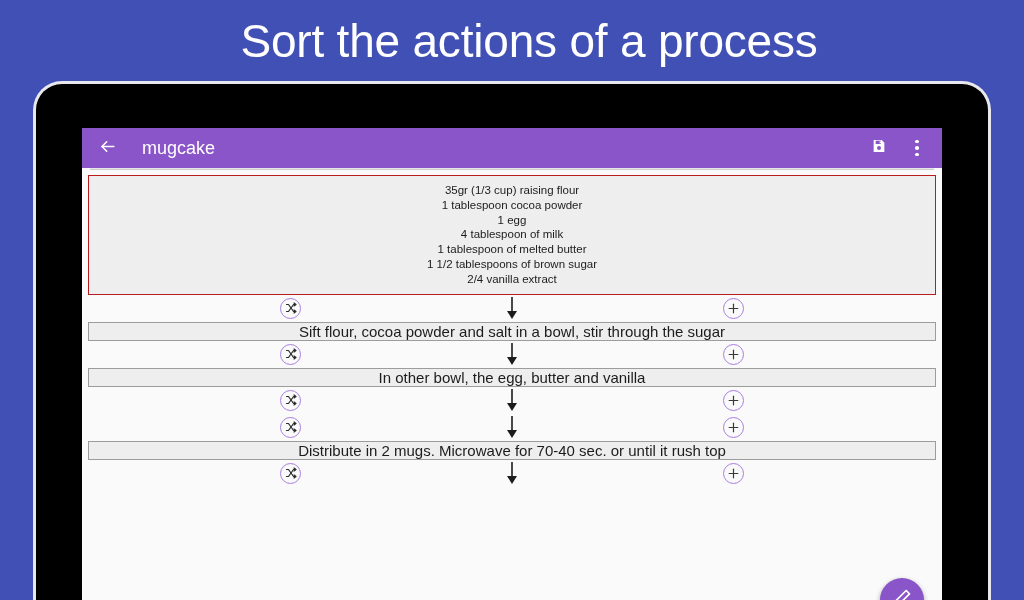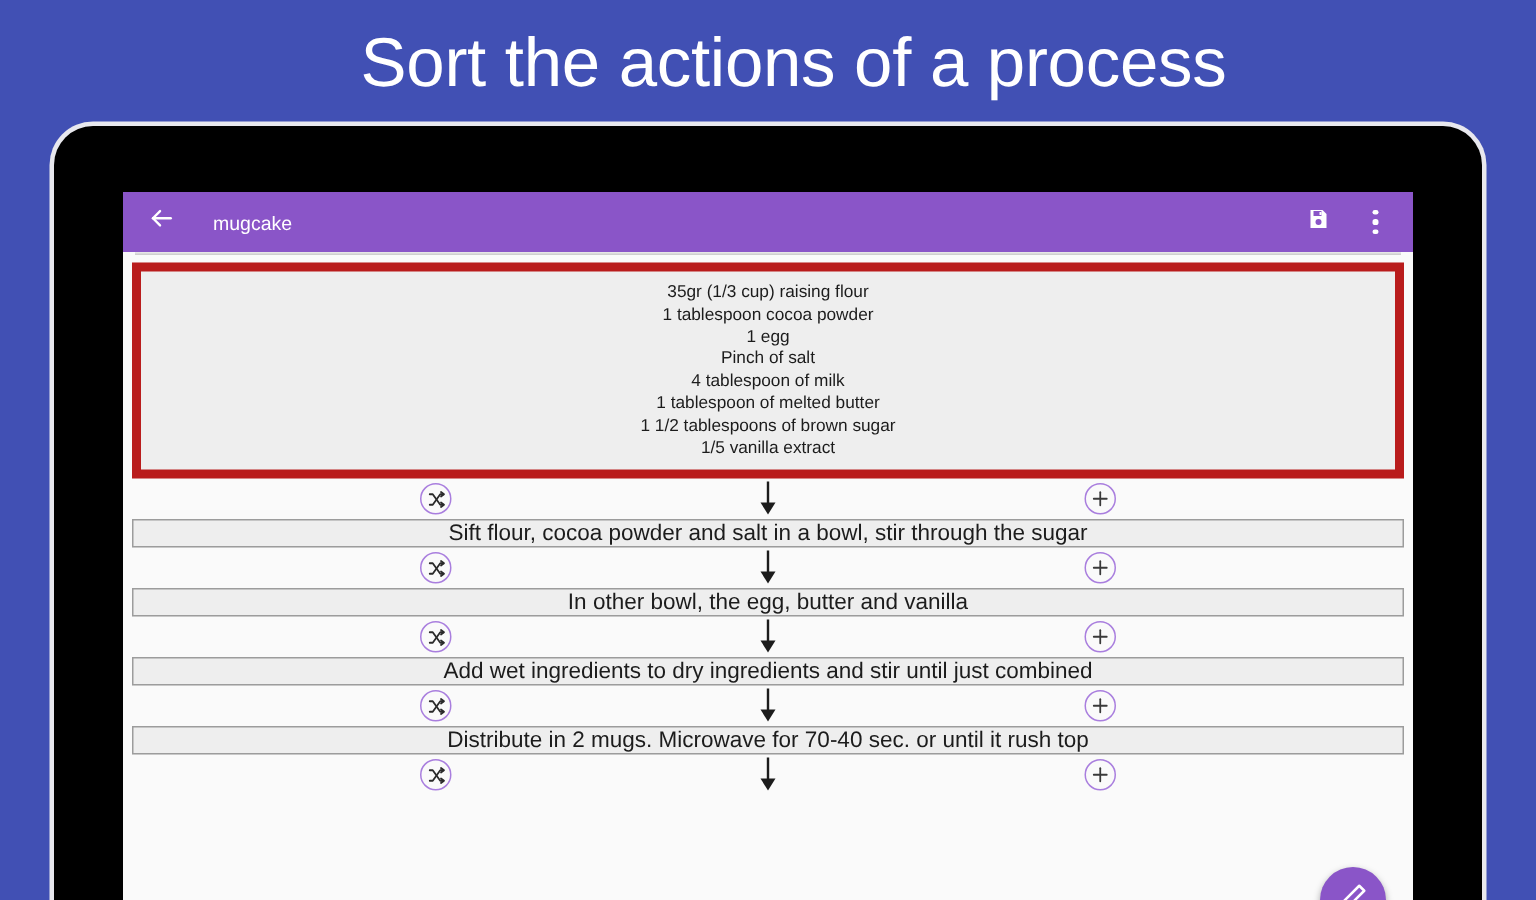--- a/index.html
+++ b/index.html
@@ -44,21 +44,21 @@
   .appbar {
     height: 40px;
     background: #8a55c8;
     display: flex; align-items: center;
     padding: 0 14px 0 12px;
     position: relative;
   }
   .appbar-back { width: 26px; height: 26px; display:flex; align-items:center; justify-content:center; }
   .appbar-title {
     color: #ffffff;
-    font-size: 13px;
+    font-size: 18px;
     margin-left: 22px;
     white-space: nowrap;
   }
   .appbar-actions { margin-left: auto; display: flex; align-items: center; gap: 16px; }
   .icon-btn { width: 22px; height: 22px; display: flex; align-items: center; justify-content: center; }
   .kebab { width: 4px; display:flex; flex-direction: column; align-items:center; gap:3px; }
   .kebab i { display:block; width:3.5px; height:3.5px; border-radius:50%; background:#fff; }
 
   
   .content { padding: 0; background: #fafafa; height: calc(100% - 40px); }
@@ -71,21 +71,21 @@
   }
   .divider {
     height: 2px;
     background: #cfcfcf;
     margin: 0 8px 5px 8px;
     border-top: 1px solid #e6e6e6;
   }
 
   .ingredients {
     margin: 0 6px;
-    border: 6px solid #b91c1c;
+    border: 1px solid #b91c1c;
     background: #eeeeee;
     padding: 7px 18px 7px;
     text-align: center;
   }
   .ingredients div {
     font-size: 11.5px;
     line-height: 14.8px;
     color: #1c1c1c;
   }
 
@@ -168,25 +168,24 @@
     </div>
 
     <div class="content">
 
       <div class="divider"></div>
 
       <div class="ingredients">
         <div>35gr (1/3 cup) raising flour</div>
         <div>1 tablespoon cocoa powder</div>
         <div>1 egg</div>
-        <div>Pinch of salt</div>
         <div>4 tablespoon of milk</div>
         <div>1 tablespoon of melted butter</div>
         <div>1 1/2 tablespoons of brown sugar</div>
-        <div>1/5 vanilla extract</div>
+        <div>2/4 vanilla extract</div>
       </div>
 
       <div class="connector">
         <div class="conn-shuffle">
           <span class="circ">
             <svg width="12" height="12" viewBox="0 0 24 24" fill="none" stroke="#2b2b2b" stroke-width="2.4" stroke-linecap="round" stroke-linejoin="round">
               <path d="M3 5h4l10 14h4"></path>
                 <path d="M3 19h4L17 5h4"></path>
               <polyline points="18,2 22,5 18,8"></polyline>
                 <polyline points="18,16 22,19 18,22"></polyline>
@@ -260,21 +259,20 @@
         <div class="conn-plus">
           <span class="circ">
             <svg width="13" height="13" viewBox="0 0 24 24" stroke="#3a3a3a" stroke-width="2.2" stroke-linecap="round">
               <line x1="12" y1="4" x2="12" y2="20"></line>
                 <line x1="4" y1="12" x2="20" y2="12"></line>
             </svg>
           </span>
         </div>
       </div>
 
-      <div class="step">Add wet ingredients to dry ingredients and stir until just combined</div>
 
       <div class="connector">
         <div class="conn-shuffle">
           <span class="circ">
             <svg width="12" height="12" viewBox="0 0 24 24" fill="none" stroke="#2b2b2b" stroke-width="2.4" stroke-linecap="round" stroke-linejoin="round">
               <path d="M3 5h4l10 14h4"></path>
                 <path d="M3 19h4L17 5h4"></path>
               <polyline points="18,2 22,5 18,8"></polyline>
                 <polyline points="18,16 22,19 18,22"></polyline>
             </svg>

